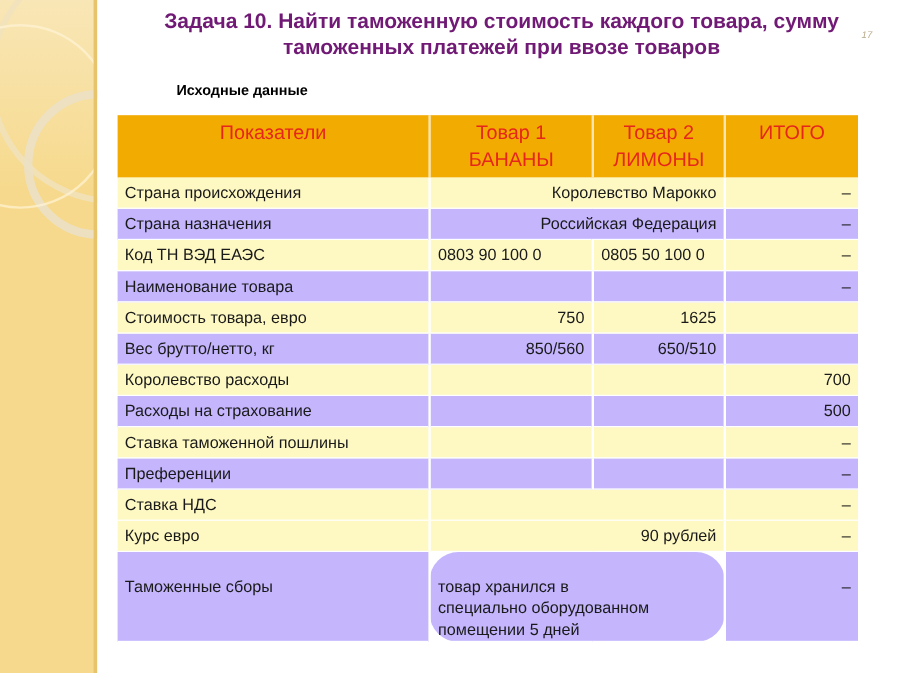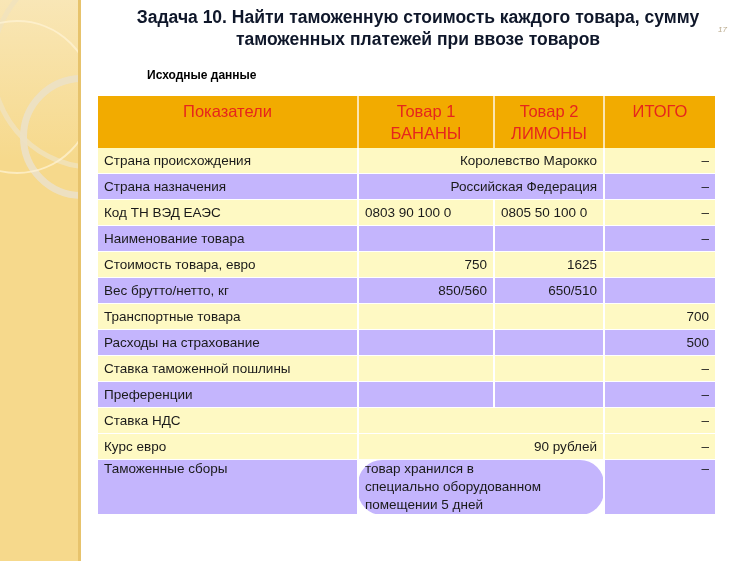--- a/index.html
+++ b/index.html
@@ -4,33 +4,33 @@
 <style>
   html, body { margin:0; padding:0; }
   body { width:750px; height:561px; position:relative; overflow:hidden; background:#ffffff; font-family:"Liberation Sans", sans-serif; }
   .sidebar { position:absolute; left:0; top:0; width:81px; height:561px; background:#f6d98c; overflow:hidden; }
   .sidebar .edge { position:absolute; right:0; top:0; width:3px; height:100%; background:#e7c36c; }
   .ring { position:absolute; border-radius:50%; border:6px solid rgba(240,226,190,0.8); }
   .ring.r1 { left:-10px; top:-40px; width:200px; height:200px; border-width:5px; }
   .ring.r2 { left:20px; top:75px; width:110px; height:110px; border-width:7px; border-color:rgba(236,224,196,0.95); }
   .ring.r3 { left:-60px; top:20px; width:150px; height:150px; border-width:2px; border-color:rgba(255,244,214,0.7); }
   .sidebar .fade { position:absolute; left:0; top:0; width:100%; height:160px; background:linear-gradient(180deg, rgba(250,236,200,0.7), rgba(246,217,140,0)); }
-  .title { position:absolute; left:108px; top:6px; width:620px; font-weight:bold; font-size:17.5px; line-height:22px; color:#0f172a; text-align:center; }
+  .title { position:absolute; left:108px; top:6px; width:620px; font-weight:bold; font-size:17.5px; line-height:22px; color:#701a75; text-align:center; }
   .page-num { position:absolute; left:718px; top:25px; font-size:8px; color:#b9a98a;font-style:italic; }
   .subtitle { position:absolute; left:147px; top:68px; font-weight:bold; font-size:12px; color:#000000; }
   table { position:absolute; left:98px; top:96px; border-collapse:collapse; table-layout:fixed; width:617px; }
   col.c0 { width:260px; } col.c1 { width:136px; } col.c2 { width:110px; } col.c3 { width:111px; }
   th { background:#f2ab00; color:#e6261c; font-weight:normal; font-size:16.5px; line-height:22px; vertical-align:top; padding:4px 4px 2px; border-right:2px solid #fbe4b0; height:46px; }
   th:last-child { border-right:none; }
   td { font-size:13.5px; color:#1a1a1a; padding:0 6px; height:25px; border-right:2px solid #ffffff; border-bottom:1px solid #ffffff; vertical-align:middle; }
   td:last-child { border-right:none; }
   tr.even td { background:#fef9c3; }
   tr.odd td { background:#c4b5fd;margin-top:36px; }
   td.center { text-align:right; }
-  tr.tall td { vertical-align:top; padding-top:0; line-height:18px; height:52px; }
+  tr.tall td { vertical-align:top; padding-top:20px; line-height:18px; height:52px; }
 </style>
 </head>
 <body>
 
 <div class="sidebar">
   <div class="fade"></div>
   <div class="ring r1"></div>
   <div class="ring r2"></div>
   <div class="ring r3"></div>
   <div class="edge"></div>
@@ -90,21 +90,21 @@
       <td class="center">1625</td>
       <td class="center"></td>
     </tr>
     <tr class="odd">
       <td>Вес брутто/нетто, кг</td>
       <td class="center">850/560</td>
       <td class="center">650/510</td>
       <td class="center"></td>
     </tr>
     <tr class="even">
-      <td>Транспортные товара</td>
+      <td>Королевство расходы</td>
       <td class="center"></td>
       <td class="center"></td>
       <td class="center">700</td>
     </tr>
     <tr class="odd">
       <td>Расходы на страхование</td>
       <td class="center"></td>
       <td class="center"></td>
       <td class="center">500</td>
     </tr>

